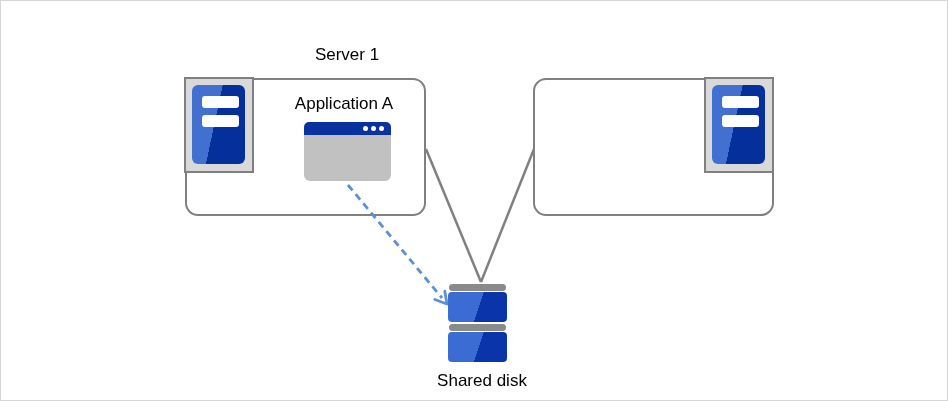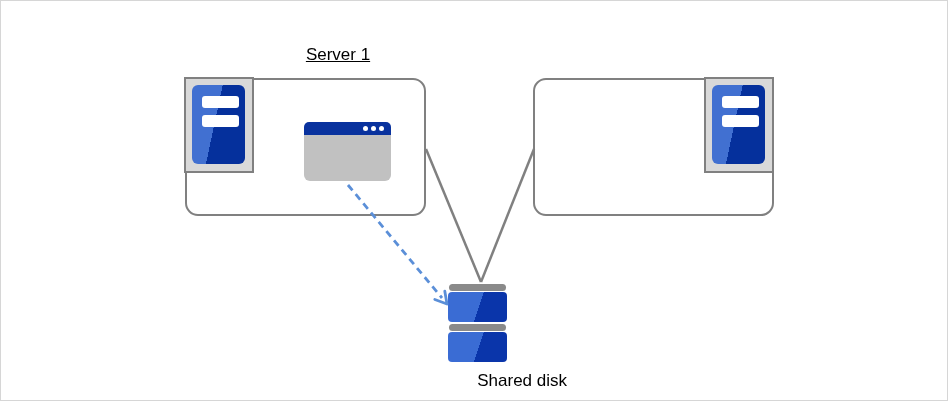--- a/index.html
+++ b/index.html
@@ -5,24 +5,24 @@
   html,body{margin:0;padding:0;background:#fff;}
   .canvas{
     position:relative;width:948px;height:401px;box-sizing:border-box;
     background:#fff;border:1px solid var(--canvas-border,#d6d6d6);
     font-family:"Liberation Sans",sans-serif;overflow:hidden;
   }
   .label{
     position:absolute;width:170px;text-align:center;
     font-size:17px;color:#000;line-height:20px;white-space:nowrap;
   }
-  .server1-label{left:252px;top:44px;text-decoration:underline;}
+  .server1-label{left:261px;top:44px;}
   .server2-label{left:526px;top:44px;}
   .app-label{left:258px;top:93px;}
-  .disk-label{left:396px;top:370px;text-align:right;}
+  .disk-label{left:396px;top:370px;}
 
   .server-box{
     position:absolute;top:77px;width:241px;height:138px;box-sizing:border-box;
     background:#fff;border:2.5px solid var(--box-border,#808080);border-radius:13px;
   }
   .box1{left:184px;}
   .box2{left:532px;}
 
   .server-icon{
     position:absolute;top:76px;width:70px;height:96px;box-sizing:border-box;
@@ -111,15 +111,16 @@
   </div>
 
   <svg class="connectors" viewBox="0 0 948 401">
     <line class="conn" x1="425" y1="148" x2="480" y2="281"></line>
     <line class="conn" x1="533" y1="148" x2="480" y2="281"></line>
     <line class="dash" x1="347" y1="184" x2="441" y2="297"></line>
     <polyline class="dash-head" points="433.8,298.5 446,303 443.8,290.2"></polyline>
   </svg>
 
   <div class="label server1-label">Server 1</div>
+  <div class="label app-label">Application A</div>
   <div class="label disk-label">Shared disk</div>
 
 </div>
 
 </body></html>

